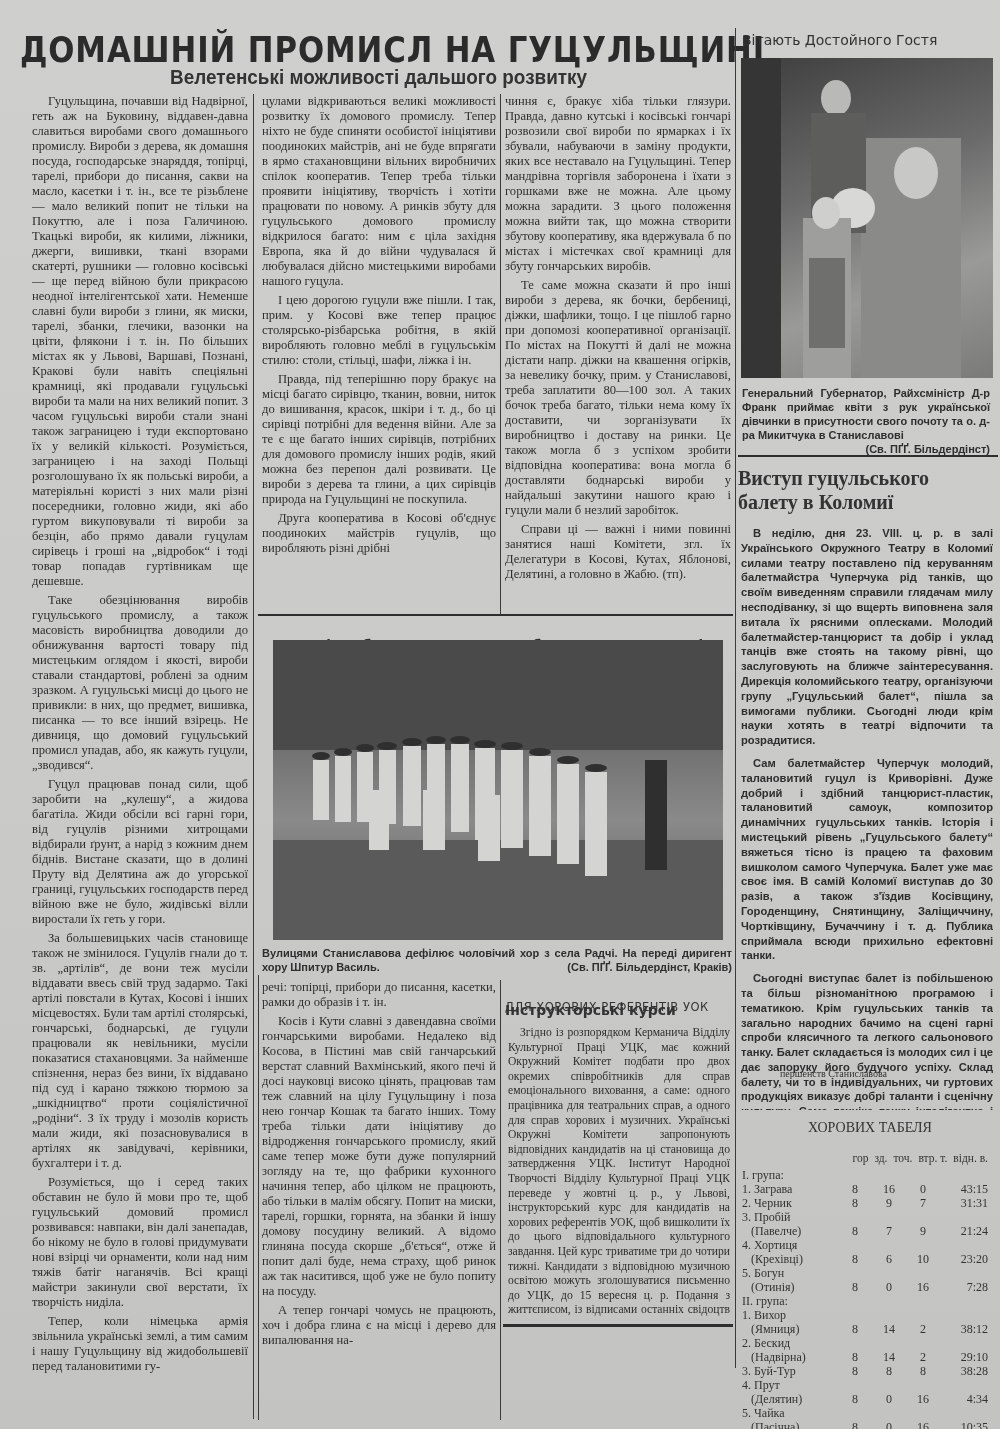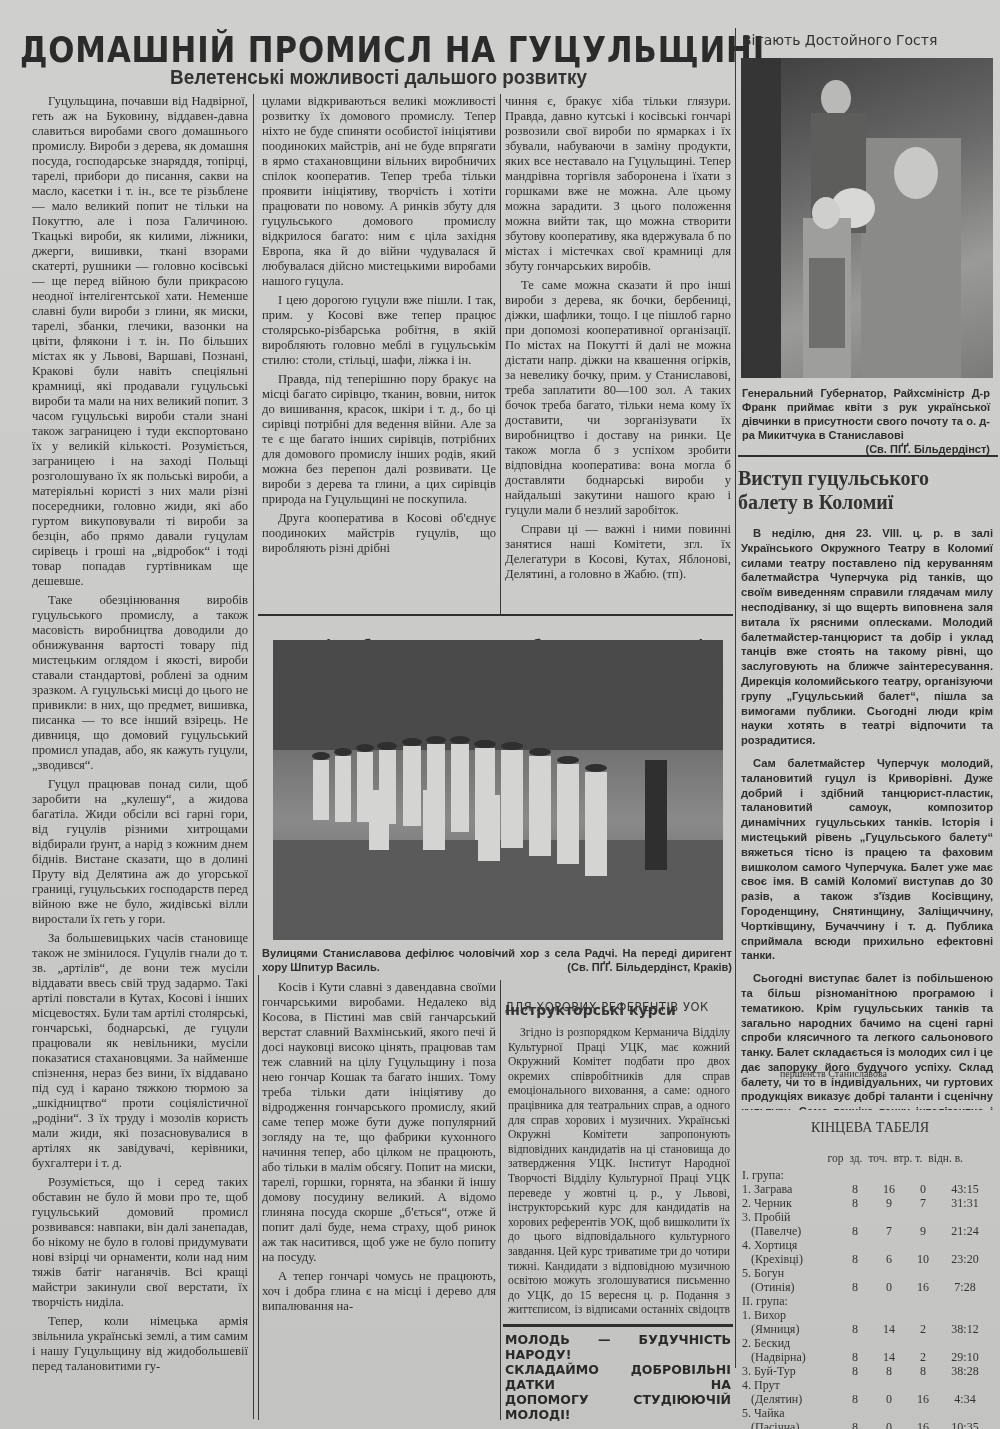--- a/index.html
+++ b/index.html
@@ -18,21 +18,21 @@
   .vrule{position:absolute;width:1px;background:#3a3a3a;}
   .hrule{position:absolute;height:2px;background:#2e2e2e;}
   .photo{position:absolute;background:#6e6e6e;overflow:hidden;}
   .caption{font-family:"Liberation Sans",sans-serif;font-weight:bold;font-size:11px;line-height:14px;color:#2e2e2e;text-align:justify;}
   .sec-title{font-family:"Liberation Serif",serif;font-weight:bold;color:#333;}
   .boldcol{font-family:"Liberation Sans",sans-serif;font-weight:bold;font-size:11.2px;line-height:14.8px;text-align:justify;color:#2e2e2e;}
   .boldcol p{margin:8px 0 3px 0;text-indent:12px;}
   table.standings{border-collapse:collapse;font-size:12px;color:#333;}
   table.standings td{padding:0 2px;line-height:14px;vertical-align:bottom;}
   table.standings td.n{text-align:center;width:30px;}
-  table.standings td.s{text-align:center;width:46px;}
+  table.standings td.s{text-align:right;width:46px;}
   .appeal{font-family:"DejaVu Sans",sans-serif;font-weight:bold;font-size:12.5px;line-height:15px;color:#2a2a2a;text-align:justify;text-align-last:justify;}
 </style>
 </head>
 <body>
 
 <div class="page">
 
   <div class="abs masthead">ДОМАШНІЙ ПРОМИСЛ НА ГУЦУЛЬЩИНІ</div>
   <div class="abs subhead">Велетенські можливості дальшого розвитку</div>
   <div class="vrule" style="left:735px;top:28px;height:1340px;"></div>
@@ -101,37 +101,33 @@
       </g>
     </svg>
   </div>
   <div class="abs caption" style="left:262px;top:946px;width:470px;">
     <span>Вулицями Станиславова дефілює чоловічий хор з села Радчі. На переді диригент хору Шпитур Василь.</span>
     <span style="float:right">(Св. ПҐҐ. Більдердінст, Краків)</span>
   </div>
 
   <div class="vrule" style="left:258px;top:975px;height:445px;"></div>
   <div class="abs col" style="left:262px;top:980px;width:234px;height:440px;overflow:hidden;">
+    <p style="text-indent:0">речі: топірці, прибори до писання, касетки, рамки до образів і т. ін.</p>
     <p>Косів і Кути славні з давендавна своїми гончарськими виробами. Недалеко від Косова, в Пістині мав свій ганчарський верстат славний Вахмінський, якого печі й досі науковці високо цінять, працював там теж славний на цілу Гуцульщину і поза нею гончар Кошак та багато інших. Тому треба тільки дати ініціятиву до відродження гончарського промислу, який саме тепер може бути дуже популярний зогляду на те, що фабрики кухонного начиння тепер, або цілком не працюють, або тільки в малім обсягу. Попит на миски, тарелі, горшки, горнята, на збанки й іншу домову посудину великий. А відомо глиняна посуда скорше „б'ється“, отже й попит далі буде, нема страху, щоб ринок аж так наситився, щоб уже не було попиту на посуду.</p>
     <p>А тепер гончарі чомусь не працюють, хоч і добра глина є на місці і дерево для випалювання на-</p>
   </div>
   <div class="vrule" style="left:500px;top:980px;height:440px;"></div>
 
   <div class="abs sec-title" style="left:505px;top:982px;width:228px;font-family:'DejaVu Sans',sans-serif;font-size:14px;margin-top:20px;">Інструкторські курси</div>
   <div class="abs sec-title" style="left:505px;top:1000px;width:228px;font-family:'DejaVu Sans',sans-serif;font-size:11.5px;font-weight:normal;letter-spacing:0.5px;">ДЛЯ ХОРОВИХ РЕФЕРЕНТІВ УОК</div>
   <div class="abs boldcol" style="left:508px;top:1018px;width:222px;height:300px;overflow:hidden;font-family:'Liberation Serif',serif;font-weight:normal;font-size:11.6px;line-height:14.6px;">
     <p>Згідно із розпорядком Керманича Відділу Культурної Праці УЦК, має кожний Окружний Комітет подбати про двох окремих співробітників для справ емоціонального виховання, а саме: одного працівника для театральних справ, а одного для справ хорових і музичних. Українські Окружні Комітети запропонують відповідних кандидатів на ці становища до затвердження УЦК. Інститут Народної Творчості Відділу Культурної Праці УЦК переведе у жовтні ц. р., у Львові, інструкторський курс для кандидатів на хорових референтів УОК, щоб вишколити їх до цього відповідального культурного завдання. Цей курс триватиме три до чотири тижні. Кандидати з відповідною музичною освітою можуть зголошуватися письменно до УЦК, до 15 вересня ц. р. Подання з життєписом, із відписами останніх свідоцтв музичної і загальної освіти, переслати до УЦК, Львів, Паркова 10. Кандидати, яких пропонують УОК, мусять також внести таке подання. Докладніші інформації та проспект інструкторського курсу вишле ІНТ лише тим кандидатам, які внесуть згадане подання.</p>
   </div>
 
   <div class="hrule" style="left:503px;top:1324px;width:230px;height:3px;"></div>
-  <div class="abs appeal" style="left:505px;top:1332px;width:226px;">
-    <div>МОЛОДЬ — БУДУЧНІСТЬ НАРОДУ!</div>
-    <div>СКЛАДАЙМО ДОБРОВІЛЬНІ ДАТКИ НА</div>
-    <div>ДОПОМОГУ СТУДІЮЮЧІЙ МОЛОДІ!</div>
-  </div>
 
   <div class="abs rt-head">Вітають Достойного Гостя</div>
   <div class="photo" style="left:741px;top:58px;width:252px;height:320px;background:linear-gradient(160deg,#3e3e3e 0%,#6a6a6a 40%,#9a9a98 70%,#7a7a78 100%);">
     <svg width="252" height="320">
       <rect x="120" y="80" width="100" height="240" fill="#8a8a88"></rect>
       <ellipse cx="175" cy="115" rx="22" ry="26" fill="#c8c8c6"></ellipse>
       <ellipse cx="95" cy="40" rx="15" ry="18" fill="#b9b9b7"></ellipse>
       <rect x="70" y="55" width="55" height="120" fill="#5d5d5b"></rect>
       <ellipse cx="112" cy="150" rx="22" ry="20" fill="#d8d8d6"></ellipse>
       <rect x="62" y="160" width="48" height="160" fill="#9e9e9c"></rect>
@@ -150,24 +146,24 @@
     <div>Виступ гуцульського</div>
     <div>балету в Коломиї</div>
   </div>
   <div class="abs boldcol" style="left:741px;top:518px;width:252px;height:592px;overflow:hidden;">
     <p>В неділю, дня 23. VIII. ц. р. в залі Українського Окружного Театру в Коломиї силами театру поставлено під керуванням балетмайстра Чуперчука рід танків, що своїм виведенням справили глядачам милу несподіванку, зі що вщерть виповнена заля витала їх рясними оплесками. Молодий балетмайстер-танцюрист та добір і уклад танців вже стоять на такому рівні, що заслуговують на ближче заінтересування. Дирекція коломийського театру, організуючи групу „Гуцульський балет“, пішла за вимогами публики. Сьогодні люди крім науки хотять в театрі відпочити та розрадитися.</p>
     <p>Сам балетмайстер Чуперчук молодий, талановитий гуцул із Криворівні. Дуже добрий і здібний танцюрист-пластик, талановитий самоук, композитор динамічних гуцульських танків. Історія і мистецький рівень „Гуцульського балету“ вяжеться тісно із працею та фаховим вишколом самого Чуперчука. Балет уже має своє імя. В самій Коломиї виступав до 30 разів, а також з'їздив Косівщину, Городенщину, Снятинщину, Заліщиччину, Чортківщину, Бучаччину і т. д. Публика сприймала всюди прихильно ефектовні танки.</p>
     <p>Сьогодні виступає балет із побільшеною та більш різноманітною програмою і тематикою. Крім гуцульських танків та загально народних бачимо на сцені гарні спроби клясичного та легкого сальонового танку. Балет складається із молодих сил і це дає запоруку його будучого успіху. Склад балету, чи то в індивідуальних, чи гуртових продукціях виказує добрі таланти і сценічну культуру. Сама техніка танку інтелігентна і висока.</p>
 
   </div>
 
-  <div class="abs" style="left:740px;top:1120px;width:260px;text-align:center;font-size:14px;color:#333;">КІНЦЕВА ТАБЕЛЯ</div>
+  <div class="abs" style="left:740px;top:1120px;width:260px;text-align:center;font-size:14px;color:#333;">ХОРОВИХ ТАБЕЛЯ</div>
   <div class="abs" style="left:780px;top:1068px;width:210px;font-size:10px;color:#333;">першенств Станиславова</div>
   <div class="abs" style="left:740px;top:1152px;width:260px;">
-    <div style="display:flex;justify-content:flex-end;gap:6px;font-size:11.5px;color:#333;padding-right:37px;">
+    <div style="display:flex;justify-content:flex-end;gap:6px;font-size:11.5px;color:#333;padding-right:12px;">
       <span>гор</span>
       <span>зд.</span>
       <span>точ.</span>
       <span>втр. т.</span>
       <span>відн. в.</span>
     </div>
     <table class="standings" style="margin-top:4px;width:250px;">
       <tbody>
           <tr>
             <td colspan="5">I. група:</td>

